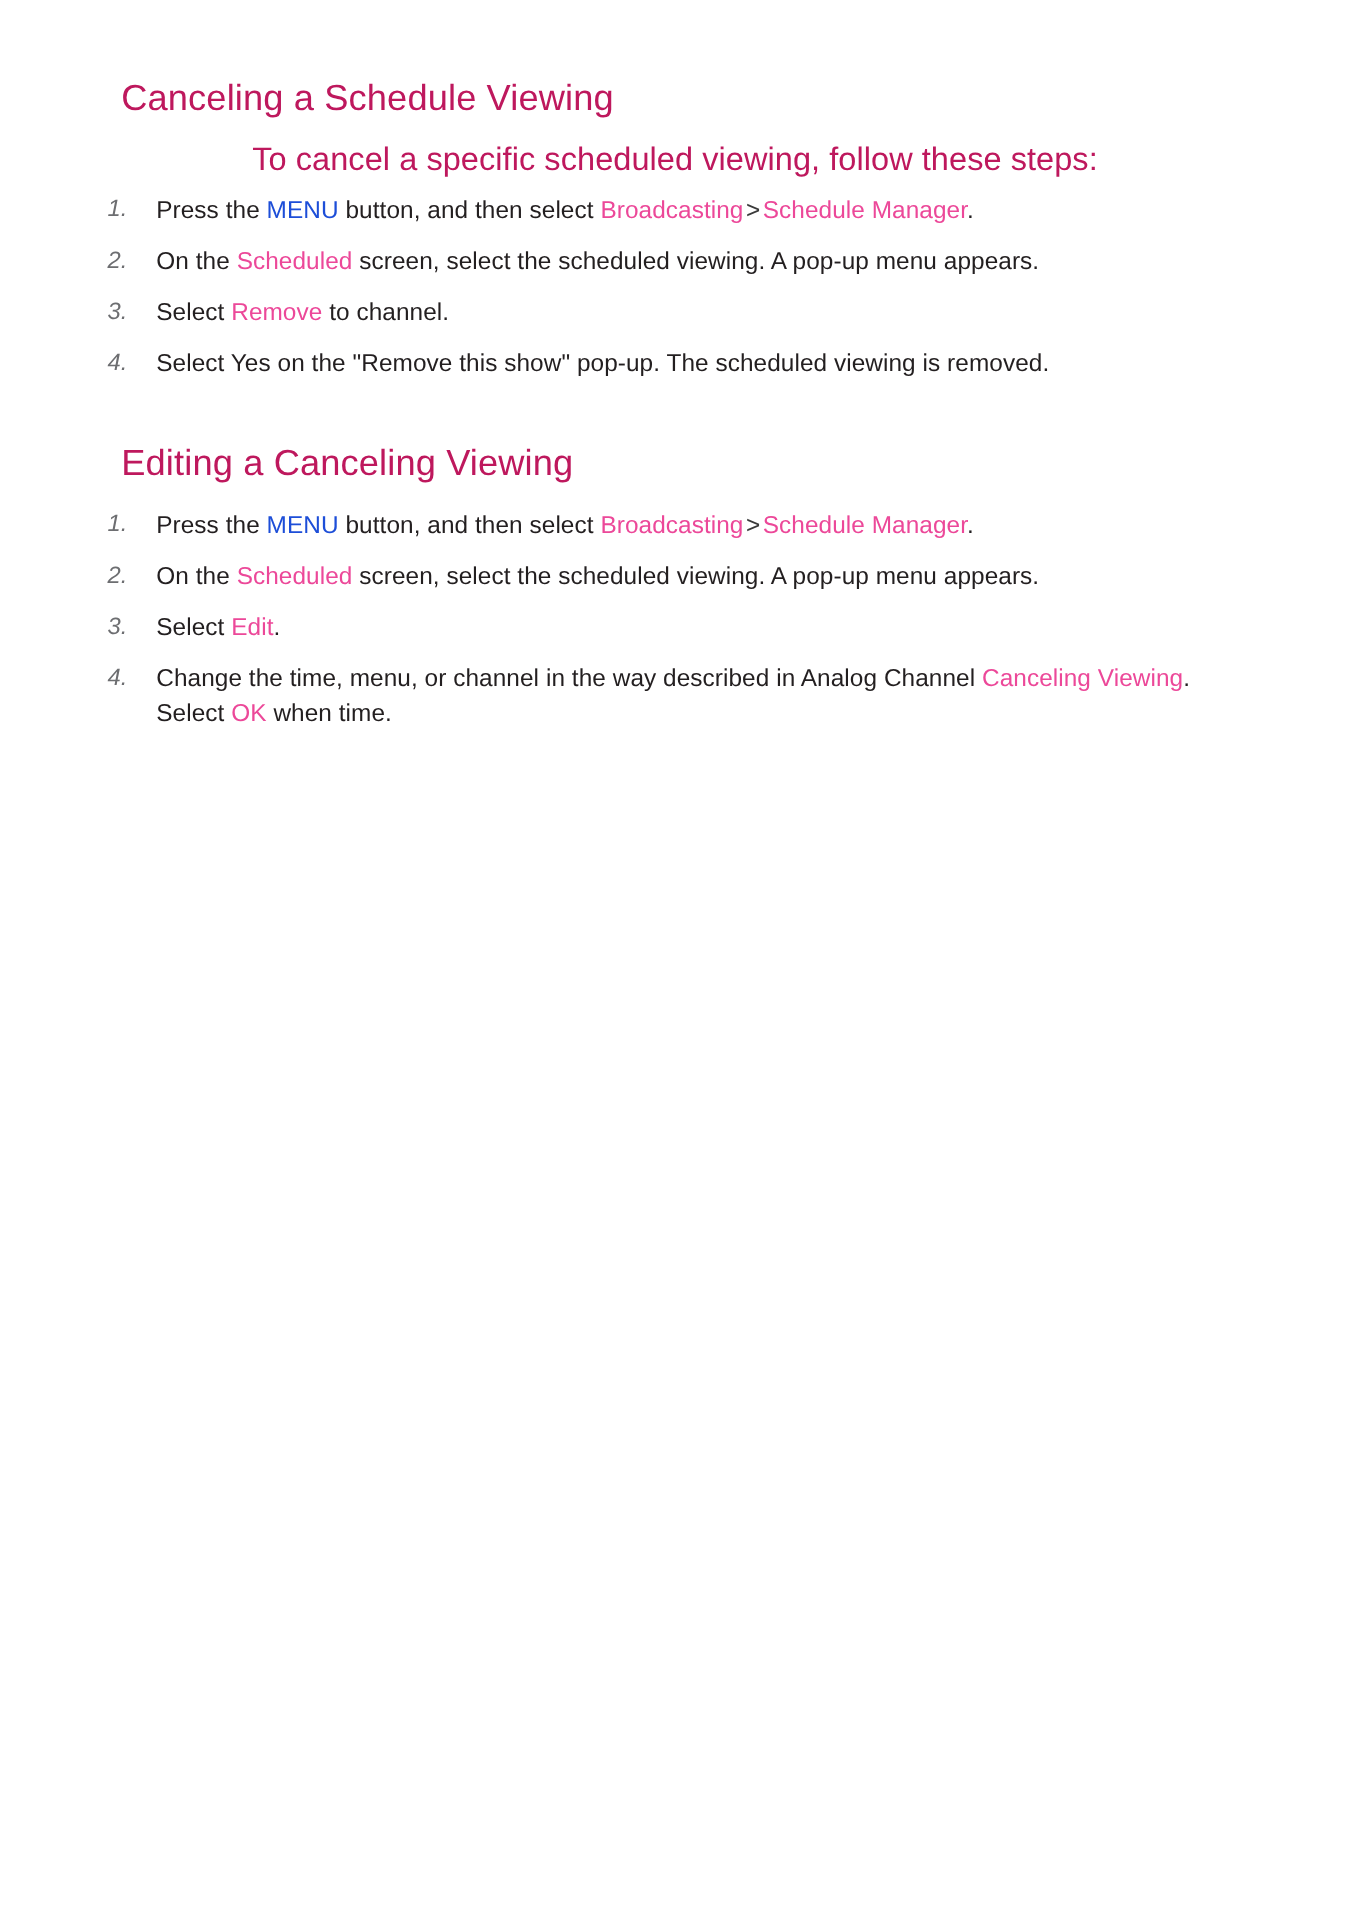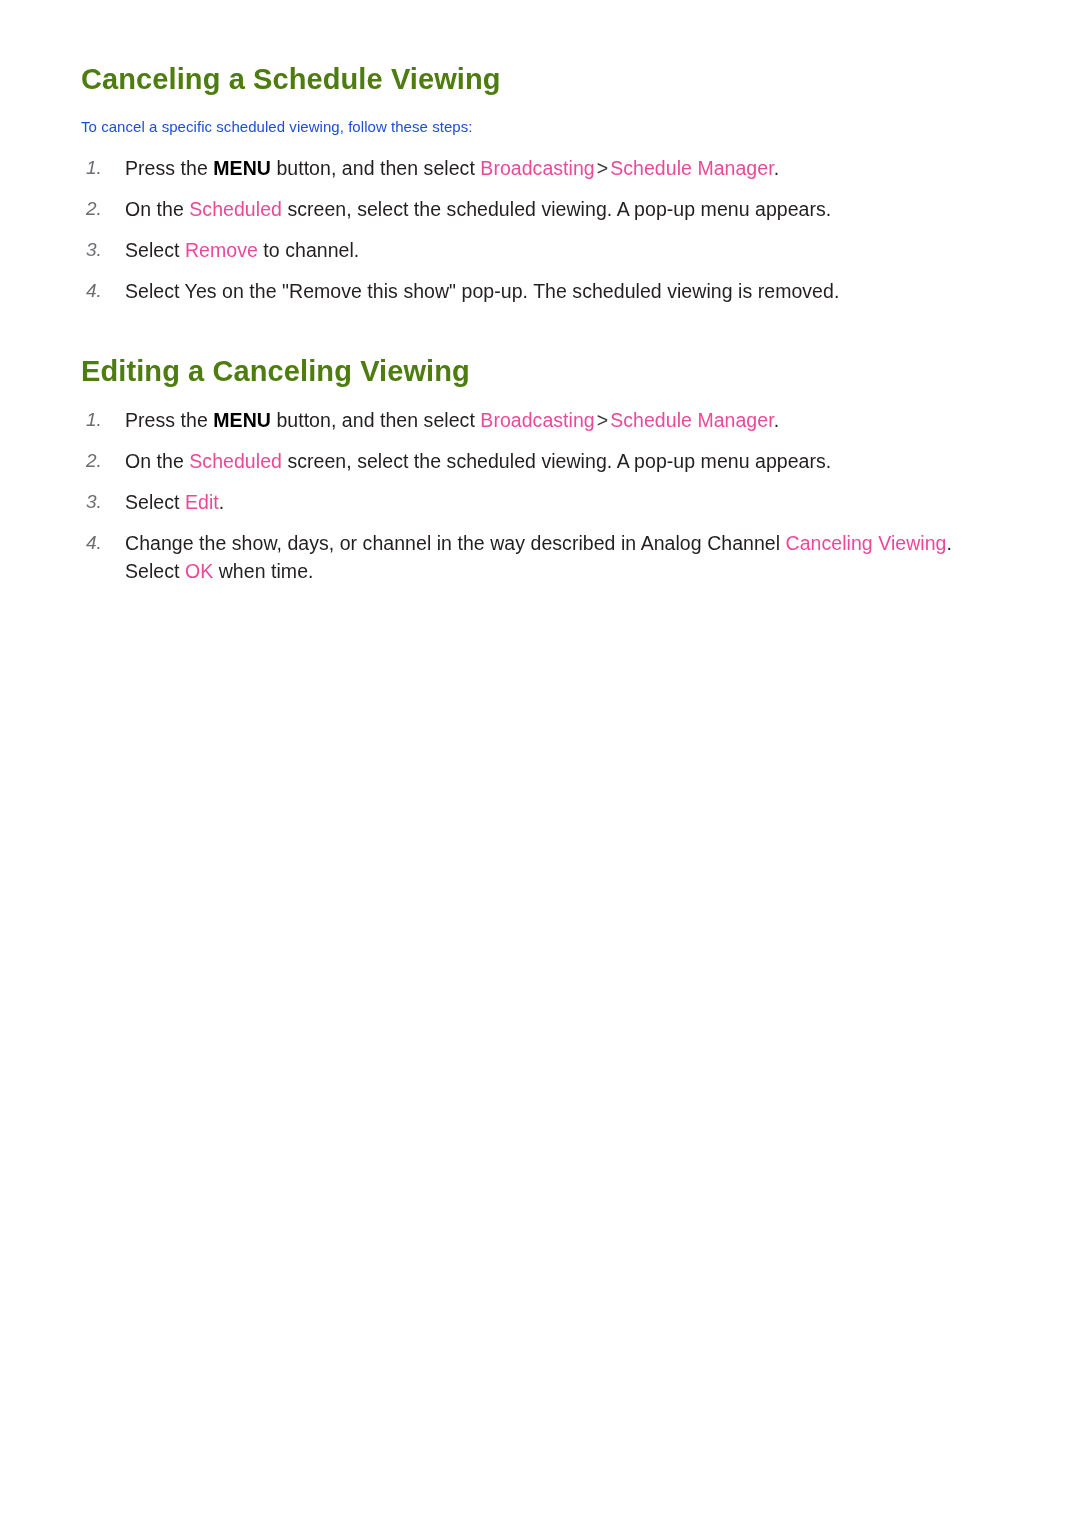--- a/index.html
+++ b/index.html
@@ -24,31 +24,32 @@
   }
   .section {
     margin: 0;
   }
   .section-1 { padding-top: 62px; }
   .section-2 { padding-top: 49px; }
 
   h2.heading {
     font-size: 29px;
     line-height: 34px;
-    font-weight: bold;
-    color: #4d7c0f;
-    margin: 0 0 18px 0;
+    font-weight: normal;
+    color: #be185d;
+    margin: 0 0 18px 16px;
     letter-spacing: 0.1px;
   }
   p.intro {
-    font-size: 15px;
+    font-size: 26px;
     line-height: 26px;
-    color: #1d4ed8;
+    color: #be185d;
     margin: 0 0 14px 0;
     letter-spacing: 0.05px;
+    text-align: center;
   }
   ol.steps {
     list-style: none;
     margin: 0;
     padding: 0;
   }
   ol.steps > li {
     position: relative;
     padding-left: 44px;
     font-size: 19.5px;
@@ -60,22 +61,22 @@
   ol.steps > li:last-child { margin-bottom: 0; }
   ol.steps > li .num {
     position: absolute;
     left: 5px;
     top: 0;
     font-style: italic;
     font-size: 19px;
     color: #6d6e71;
   }
   .kw-menu {
-    color: #000000;
-    font-weight: bold;
+    color: #1d4ed8;
+    font-weight: normal;
   }
   .kw-blue {
     color: #ec4899;
     font-weight: normal;
   }
   .sep {
     color: #3a3a3a;
     font-weight: normal;
     padding: 0 2px;
   }
@@ -94,17 +95,17 @@
           <li><span class="num">3.</span><span><span>Select </span><span class="kw-blue">Remove</span><span> to channel.</span></span></li>
           <li><span class="num">4.</span><span><span>Select Yes on the "Remove this show" pop-up. The scheduled viewing is removed.</span></span></li>
         </ol>
       </section>
       <section class="section section-2">
         <h2 class="heading">Editing a Canceling Viewing</h2>
         <ol class="steps">
           <li><span class="num">1.</span><span><span>Press the </span><span class="kw-menu">MENU</span><span> button, and then select </span><span class="kw-blue">Broadcasting</span><span class="sep">&gt;</span><span class="kw-blue">Schedule Manager</span><span>.</span></span></li>
           <li><span class="num">2.</span><span><span>On the </span><span class="kw-blue">Scheduled</span><span> screen, select the scheduled viewing. A pop-up menu appears.</span></span></li>
           <li><span class="num">3.</span><span><span>Select </span><span class="kw-blue">Edit</span><span>.</span></span></li>
-          <li><span class="num">4.</span><span><span>Change the show, days, or channel in the way described in Analog Channel </span><span class="kw-blue">Canceling Viewing</span><span>. Select </span><span class="kw-blue">OK</span><span> when time.</span></span></li>
+          <li><span class="num">4.</span><span><span>Change the time, menu, or channel in the way described in Analog Channel </span><span class="kw-blue">Canceling Viewing</span><span>. Select </span><span class="kw-blue">OK</span><span> when time.</span></span></li>
         </ol>
       </section>
     </div>
 </div>
 
 </body></html>

